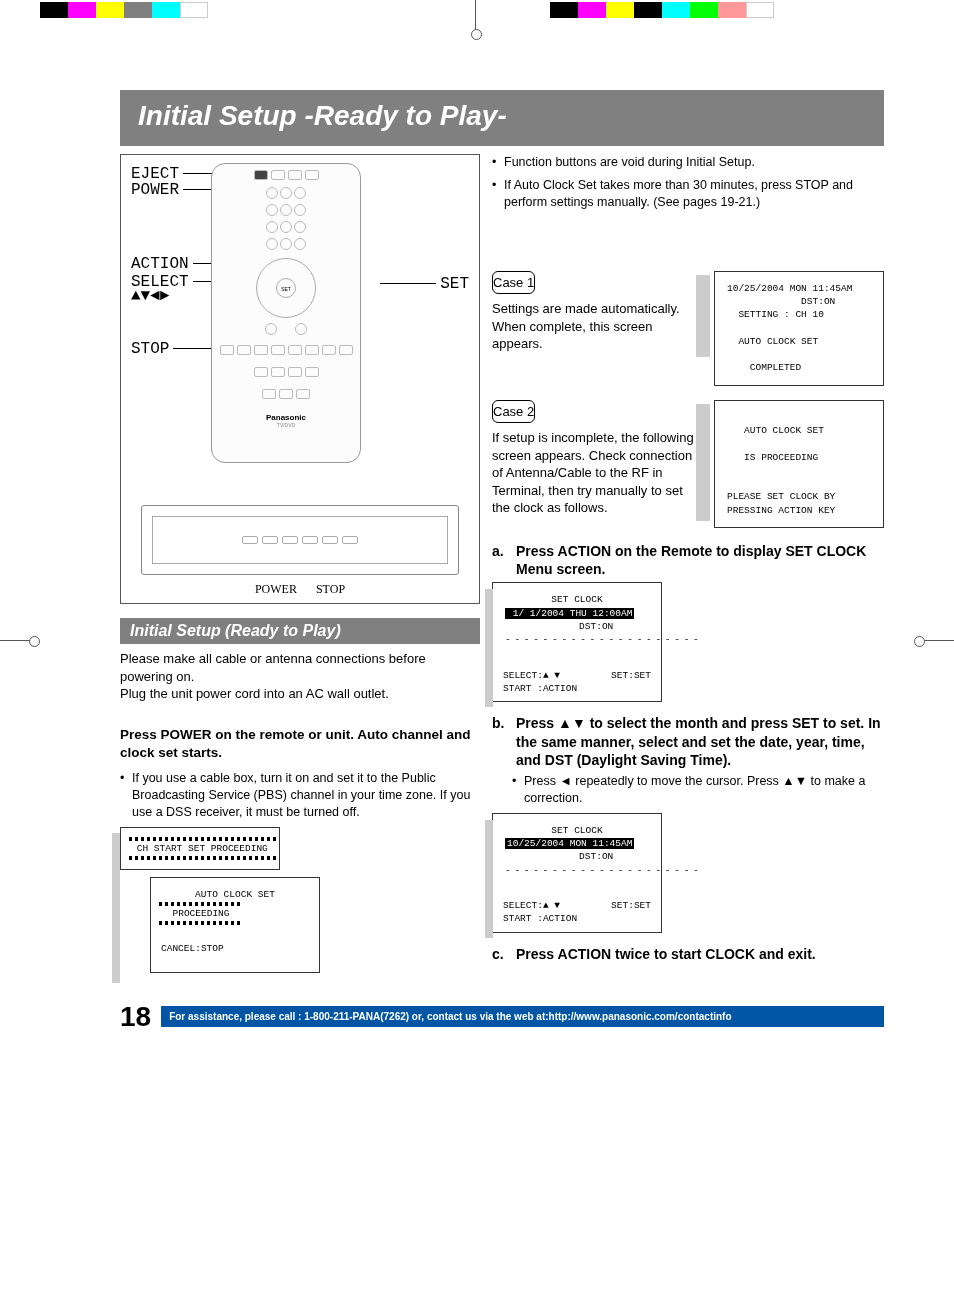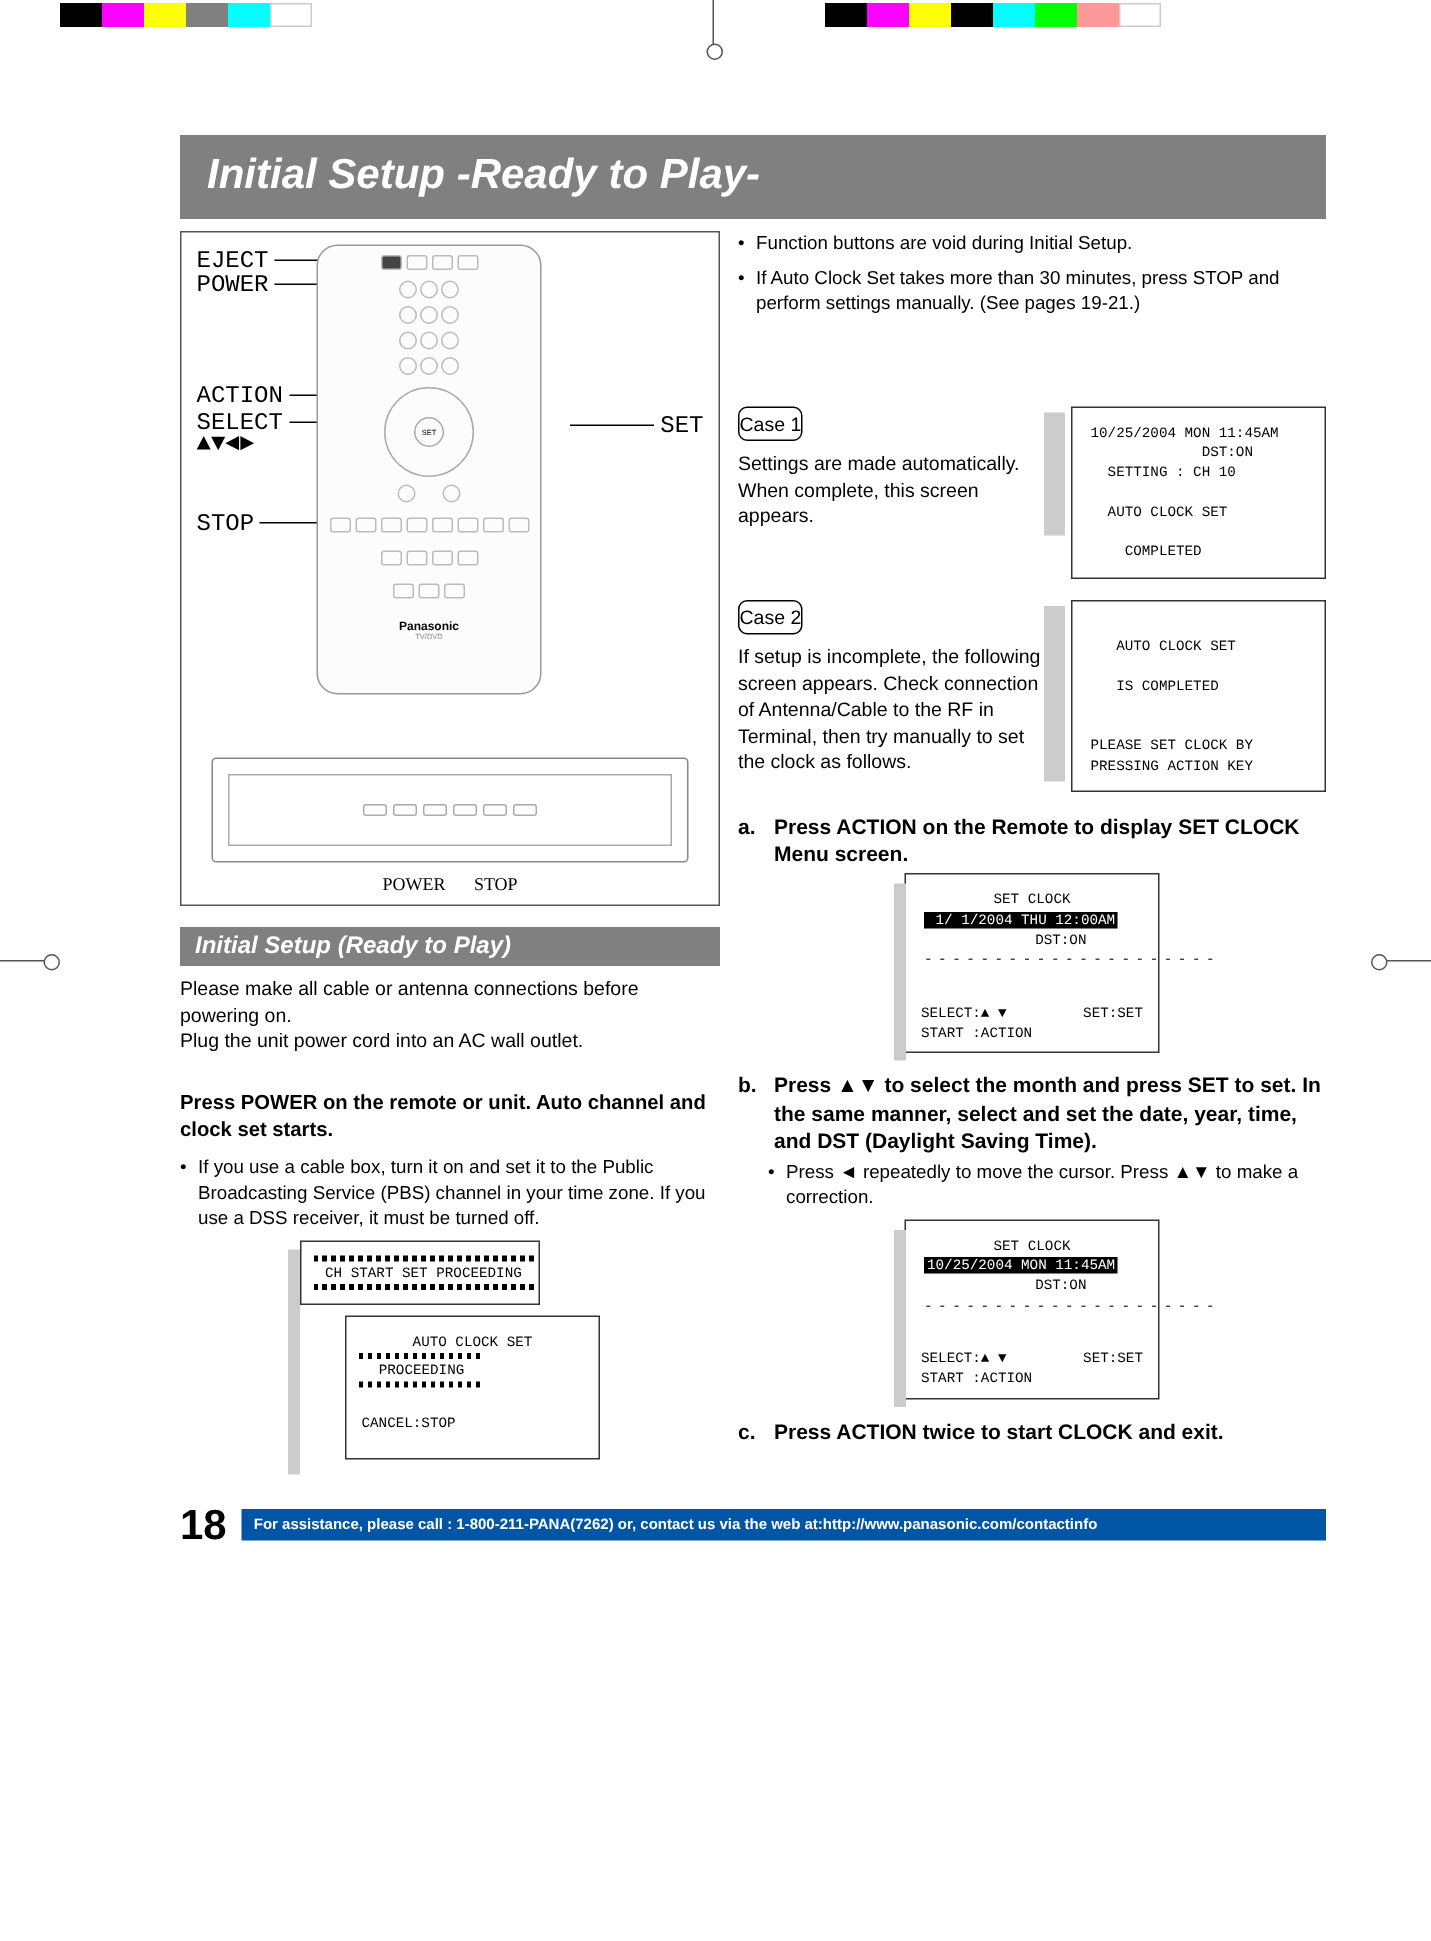--- a/index.html
+++ b/index.html
@@ -45,21 +45,21 @@
   .unit-labels span { margin:0 8px; }
   
   .subheader { background: #808080; color: #fff; font-weight: bold; font-style: italic; font-size: 16px; padding: 4px 10px; margin-bottom: 6px; }
   
   .body-text { font-size: 13px; line-height: 1.35; margin-bottom: 23px; }
   .body-bold { font-weight: bold; font-size: 13.5px; line-height: 1.35; margin-bottom: 8px; }
   
   .bullet { display:flex; font-size:12.5px; line-height:1.35; margin-bottom:6px; }
   .bullet .dot { flex:0 0 12px; }
   
-  .osd-wrap { display:flex; justify-content:center; margin:4px 0 12px 0; }
+  .osd-wrap { display:flex; justify-content:flex-start; margin:4px 0 12px 0; }
   .osd { border:1px solid #333; background:#fff; font-family:"Courier New",monospace; font-size:9.5px; line-height:1.4; padding:10px 12px; width:170px; position:relative; }
   .osd.stack2 { padding:0; border:none; width:200px; height:150px; }
   .osd.stack2 .box1 { position:absolute; top:0; left:0; width:160px; border:1px solid #333; padding:10px; background:#fff; }
   .osd.stack2 .box2 { position:absolute; top:50px; left:30px; width:170px; border:1px solid #333; padding:10px 10px 16px 10px; background:#fff; }
   .osd .hl { background:#000; color:#fff; padding:0 2px; }
   .osd .dashed { letter-spacing:-1px; }
   .osd .row { white-space:pre; }
   .osd .footer { position:absolute; bottom:6px; left:10px; right:10px; display:flex; justify-content:space-between; }
   .osd-shadow { position:relative; }
   .osd-shadow::before { content:""; position:absolute; top:6px; bottom:-6px; left:-8px; width:8px; background:#ccc; }
@@ -233,21 +233,21 @@
 
       <div class="case-row">
         <div class="desc">
           <div class="case-label">Case 2</div>
           <div>If setup is incomplete, the following screen appears. Check connection of Antenna/Cable to the RF in Terminal, then try manually to set the clock as follows.</div>
         </div>
         <div class="osd">
           <div class="row">&nbsp;</div>
           <div class="row">   AUTO CLOCK SET</div>
           <div class="row">&nbsp;</div>
-          <div class="row">   IS COMPLETED</div>
+          <div class="row">   IS PROCEEDING</div>
           <div class="row">&nbsp;</div>
           <div class="row">&nbsp;</div>
           <div class="row">PLEASE SET CLOCK BY</div>
           <div class="row">PRESSING ACTION KEY</div>
         </div>
       </div>
 
       <div class="step">
           <div class="n">a.</div>
           <div>Press ACTION on the Remote to display SET CLOCK Menu screen.</div>

